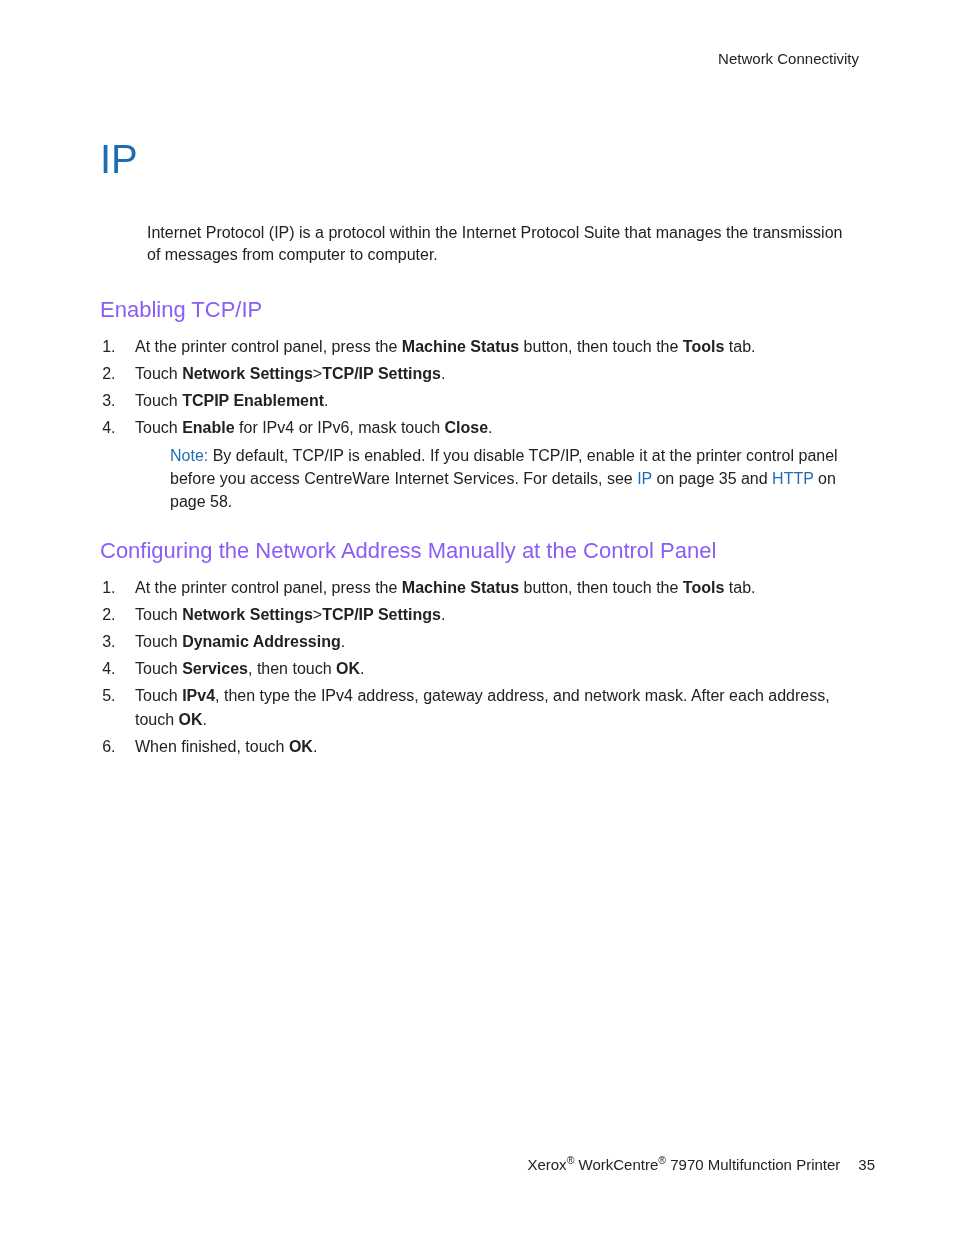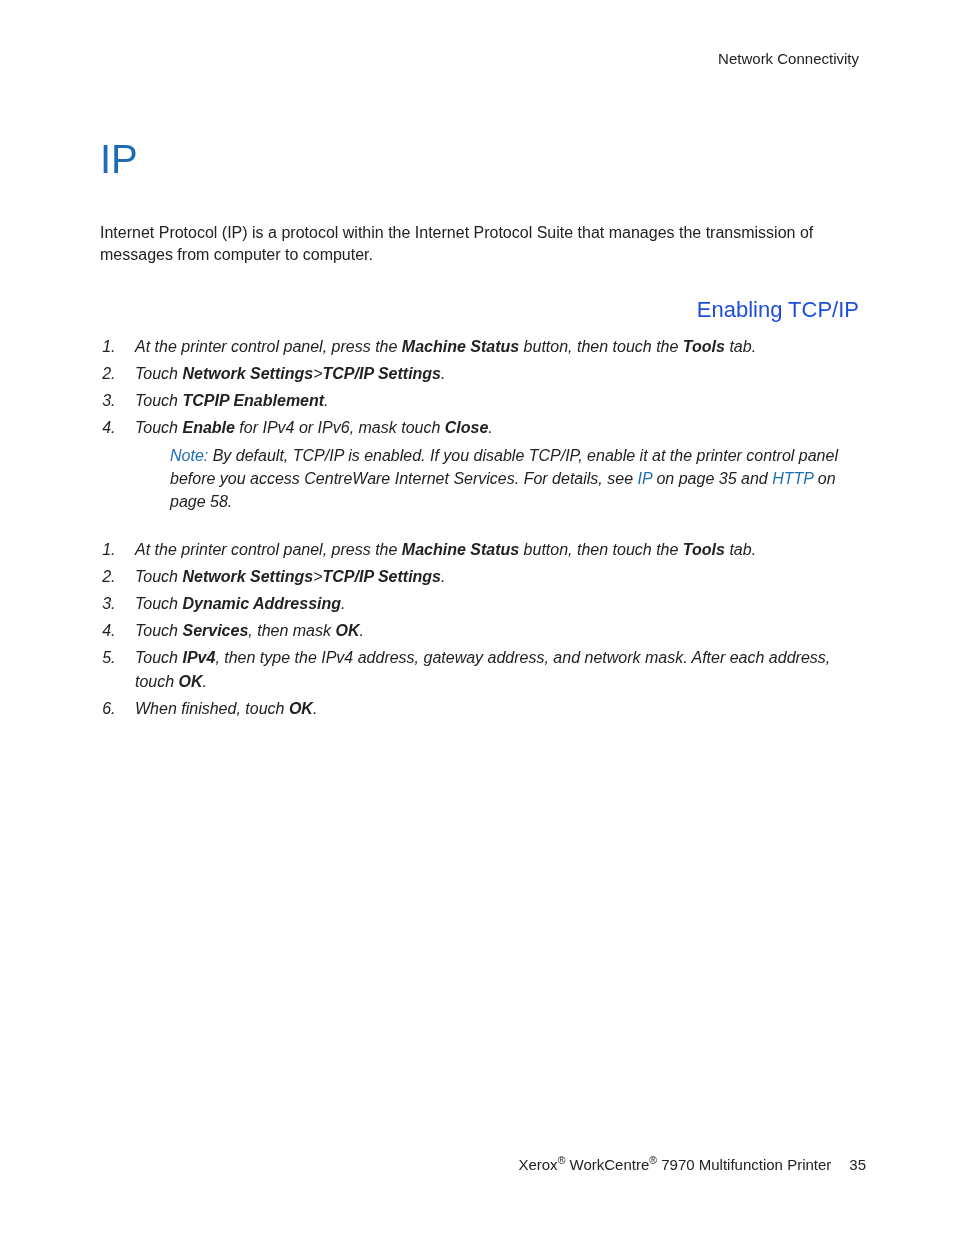--- a/index.html
+++ b/index.html
@@ -28,35 +28,34 @@
     font-size: 40px;
     font-weight: 400;
     color: #1e6db3;
     margin: 0 0 40px 0;
     font-family: 'Segoe UI Light', 'Segoe UI', Arial, sans-serif;
   }
   .intro {
     font-size: 16px;
     line-height: 1.4;
     margin-bottom: 30px;
+    margin-left: 47px;
   }
   h2.section-title {
     font-size: 22px;
     font-weight: 400;
-    color: #1d4ed8;
+    color: #8b5cf6;
     margin: 25px 0 12px 0;
     font-family: 'Segoe UI Light', 'Segoe UI', Arial, sans-serif;
-    text-align: right;
   }
   ol {
     margin: 0 0 25px 0;
     padding-left: 20px;
     font-size: 16px;
     line-height: 1.5;
-    font-style: italic;
   }
   ol li {
     padding-left: 15px;
     margin-bottom: 3px;
   }
   .note-block {
     margin-left: 35px;
     font-size: 16px;
     line-height: 1.45;
     margin-top: 4px;
@@ -65,21 +64,21 @@
     color: #1e6db3;
     margin-top: 44px;
   }
   .link {
     color: #1e6db3;
   }
   .footer {
     position: absolute;
     bottom: 60px;
     left: 100px;
-    right: 88px;
+    right: 79px;
     text-align: right;
     font-size: 15px;
     line-height: 1.35;
   }
   .footer .pagenum {
     display: inline-block;
     margin-left: 18px;
   }
   sup {
     font-size: 0.7em;
@@ -100,26 +99,27 @@
 
   <ol>
     <li><span>At the printer control panel, press the </span><strong>Machine Status</strong><span> button, then touch the </span><strong>Tools</strong><span> tab.</span></li>
     <li><span>Touch </span><strong>Network Settings</strong><span>&gt;</span><strong>TCP/IP Settings</strong><span>.</span></li>
     <li><span>Touch </span><strong>TCPIP Enablement</strong><span>.</span></li>
     <li><span>Touch </span><strong>Enable</strong><span> for IPv4 or IPv6, mask touch </span><strong>Close</strong><span>.</span>
       <div class="note-block"><span class="note-label">Note:</span><span> By default, TCP/IP is enabled. If you disable TCP/IP, enable it at the printer control panel before you access CentreWare Internet Services. For details, see </span><span class="link">IP</span><span> on page 35 and </span><span class="link">HTTP</span><span> on page 58.</span></div>
     </li>
   </ol>
 
+  <h2 class="section-title">Configuring the Network Address Manually at the Control Panel</h2>
 
   <ol>
     <li><span>At the printer control panel, press the </span><strong>Machine Status</strong><span> button, then touch the </span><strong>Tools</strong><span> tab.</span></li>
     <li><span>Touch </span><strong>Network Settings</strong><span>&gt;</span><strong>TCP/IP Settings</strong><span>.</span></li>
     <li><span>Touch </span><strong>Dynamic Addressing</strong><span>.</span></li>
-    <li><span>Touch </span><strong>Services</strong><span>, then mask </span><strong>OK</strong><span>.</span></li>
+    <li><span>Touch </span><strong>Services</strong><span>, then touch </span><strong>OK</strong><span>.</span></li>
     <li><span>Touch </span><strong>IPv4</strong><span>, then type the IPv4 address, gateway address, and network mask. After each address, touch </span><strong>OK</strong><span>.</span></li>
     <li><span>When finished, touch </span><strong>OK</strong><span>.</span></li>
   </ol>
 
   <div class="footer">
     <div>
       <span>Xerox</span><sup>®</sup><span> WorkCentre</span><sup>®</sup><span> 7970 Multifunction Printer</span><span class="pagenum">35</span>
     </div>
   </div>
 

